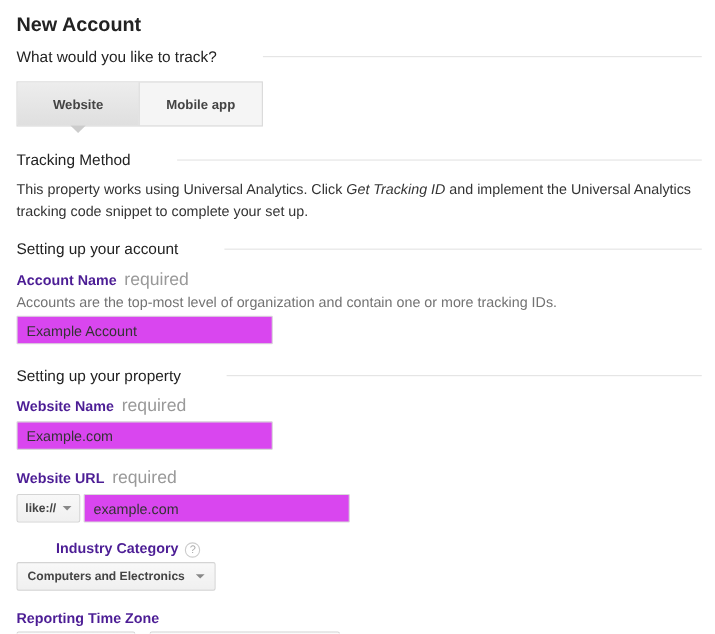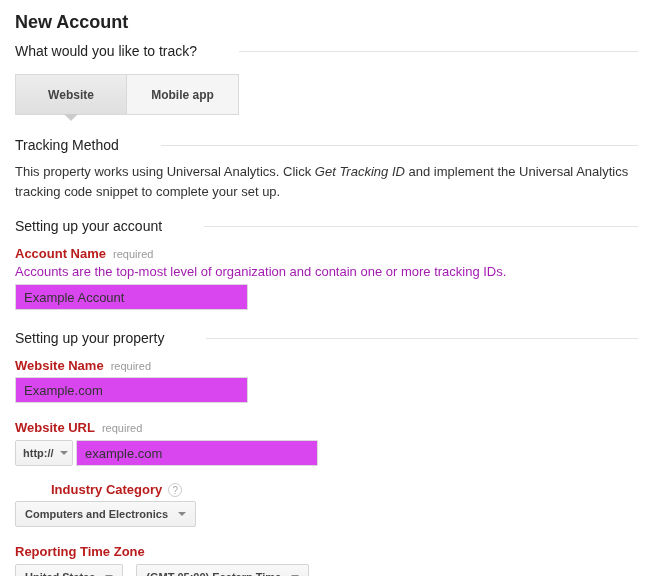--- a/index.html
+++ b/index.html
@@ -50,23 +50,23 @@
 
   .desc {
     margin: 9px 0 0 0; font-size: 13px; line-height: 20px;
     color: #333; max-width: 625px;
   }
   .desc em { font-style: italic; }
 
   .label-row { margin-top: 12px; display: flex; align-items: baseline; }
   .label-row.mt17 { margin-top: 17px; }
   .label-row.mt16 { margin-top: 16px; padding-left: 36px; }
-  .field-label { font-size: 13px; font-weight: bold; color: #b91c1c; text-align: center; }
-  .required { font-size: 11px; color: #999; font-weight: normal; margin-left: 7px; }
-  .help-text { margin-top: 3px; font-size: 13px; color: #a21caf; }
+  .field-label { font-size: 13px; font-weight: bold; color: #4c1d95; text-align: center; }
+  .required { font-size: 16px; color: #999; font-weight: normal; margin-left: 7px; }
+  .help-text { margin-top: 3px; font-size: 13px; color: #737373; }
 
   .text-input {
     display: block; margin-top: 5px;
     width: 233px; height: 26px;
     border: 1px solid #d9d9d9; border-radius: 1px;
     padding: 0 8px; font-size: 13px; color: #333;
     font-family: inherit; background: #d946ef; outline: none;
   }
   .text-input.mt4 { margin-top: 4px; }
 
@@ -147,21 +147,21 @@
     <span class="required">required</span>
   </div>
   <input type="text" class="text-input mt4" value="Example.com" style="">
 
   <div class="label-row mt17">
     <span class="field-label">Website URL</span>
     <span class="required">required</span>
   </div>
   <div class="url-row">
     <button class="btn proto-btn">
-      <span>http://</span>
+      <span>like://</span>
       <span class="caret"></span>
     </button>
     <input type="text" class="text-input url-input" value="example.com" style="">
   </div>
 
   <div class="label-row mt16">
     <span class="field-label">Industry Category</span>
     <span class="help-icon">?</span>
   </div>
   <button class="btn dropdown">

